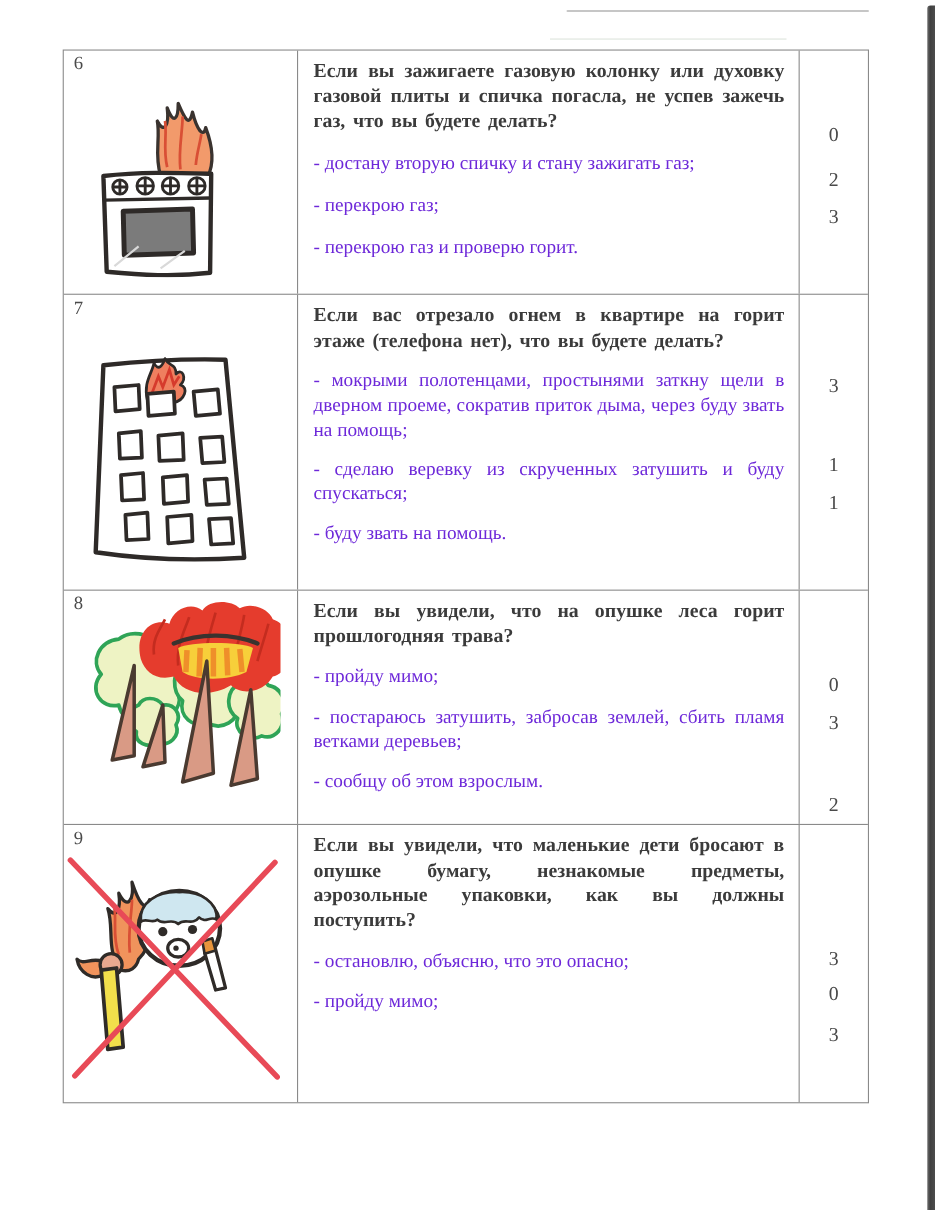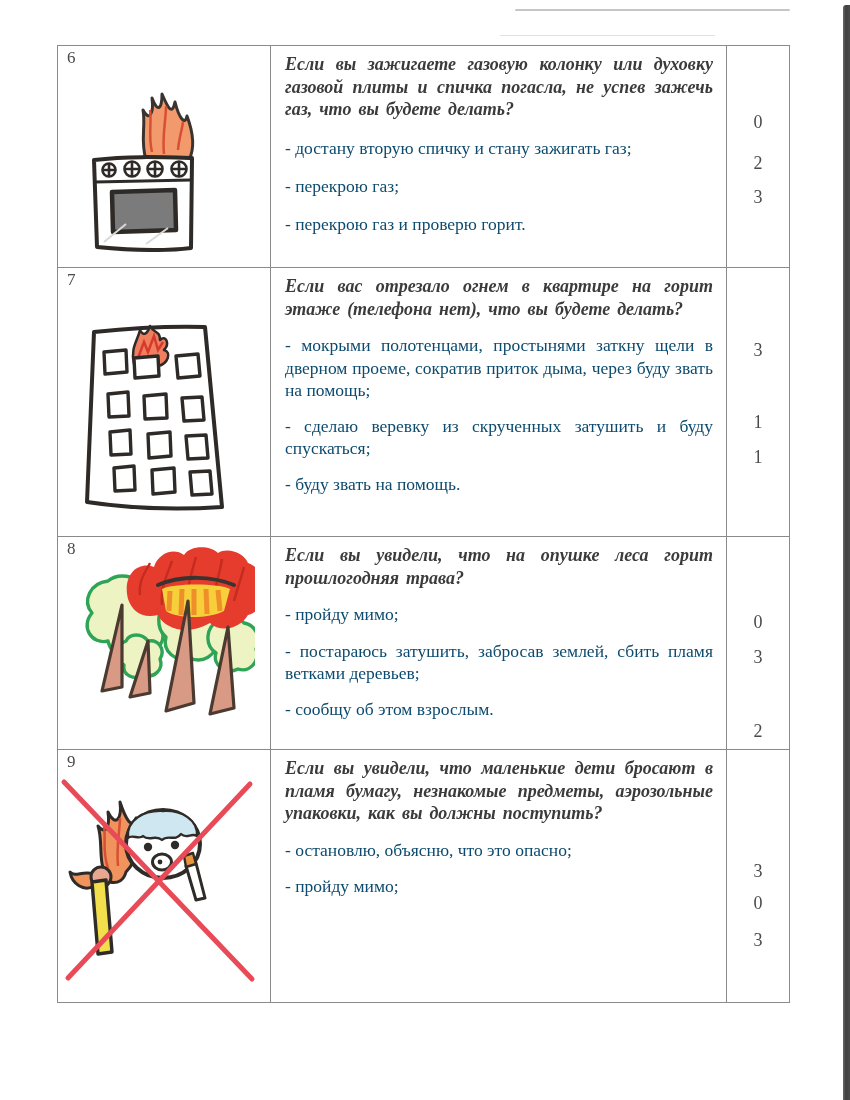--- a/index.html
+++ b/index.html
@@ -32,27 +32,27 @@
   .cell-text { position:relative; width:456px; border-right:1px solid #8a8a8a; padding:7px 13px 0 14px; overflow:hidden; }
   .cell-pts  { position:relative; flex:1; overflow:hidden; }
 
   .row-number {
     position:absolute; top:2px; left:9px;
     font-size:17px; color:#4a4a4a;
   }
 
   .question {
     font-size:18px; line-height:1.26;
-    font-weight:bold; font-style:italic;
+    font-weight:bold; 
     color:#3b3b3b; text-align:justify;
     word-spacing:2.5px;
   }
   .option {
     font-size:17.5px; line-height:1.27;
-    color:#0c4a6e; text-align:justify;
+    color:#6d28d9; text-align:justify;
     margin-top:14px;
   }
   .row-6 .option { margin-top:16px; }
 
   .point {
     position:absolute; left:50%; transform:translateX(-50%);
     font-size:18px; color:#4a4a4a;
   }
   .row-6 .pt-0{top:66px;}  .row-6 .pt-1{top:107px;} .row-6 .pt-2{top:141px;}
   .row-7 .pt-0{top:72px;}  .row-7 .pt-1{top:144px;} .row-7 .pt-2{top:179px;}
@@ -212,21 +212,21 @@
         <circle cx="100" cy="88" r="2.4" fill="#2f2b28"></circle>
         <path d="M126,92 L136,89 L145,124 L136,126 Z" fill="#ffffff" stroke="#2f2b28" stroke-width="3" stroke-linejoin="round"></path>
         <path d="M124,82 L133,79 L136,90 L126,93 Z" fill="#e8953c" stroke="#2f2b28" stroke-width="2.4" stroke-linejoin="round"></path>
         <g stroke="#e84a57" stroke-width="5" stroke-linecap="round">
           <path d="M4,8 L192,205"></path>
           <path d="M190,10 L8,204"></path>
         </g>
       </svg>
     </div>
     <div class="cell-text">
-      <div class="question">Если вы увидели, что маленькие дети бросают в пламя бумагу, незнакомые предметы, аэрозольные упаковки, как вы должны поступить?</div>
+      <div class="question">Если вы увидели, что маленькие дети бросают в опушке бумагу, незнакомые предметы, аэрозольные упаковки, как вы должны поступить?</div>
       <div class="option">- остановлю, объясню, что это опасно;</div>
       <div class="option">- пройду мимо;</div>
     </div>
     <div class="cell-pts">
       <span class="point pt-0">3</span>
       <span class="point pt-1">0</span>
       <span class="point pt-2">3</span>
     </div>
   </div>
 

